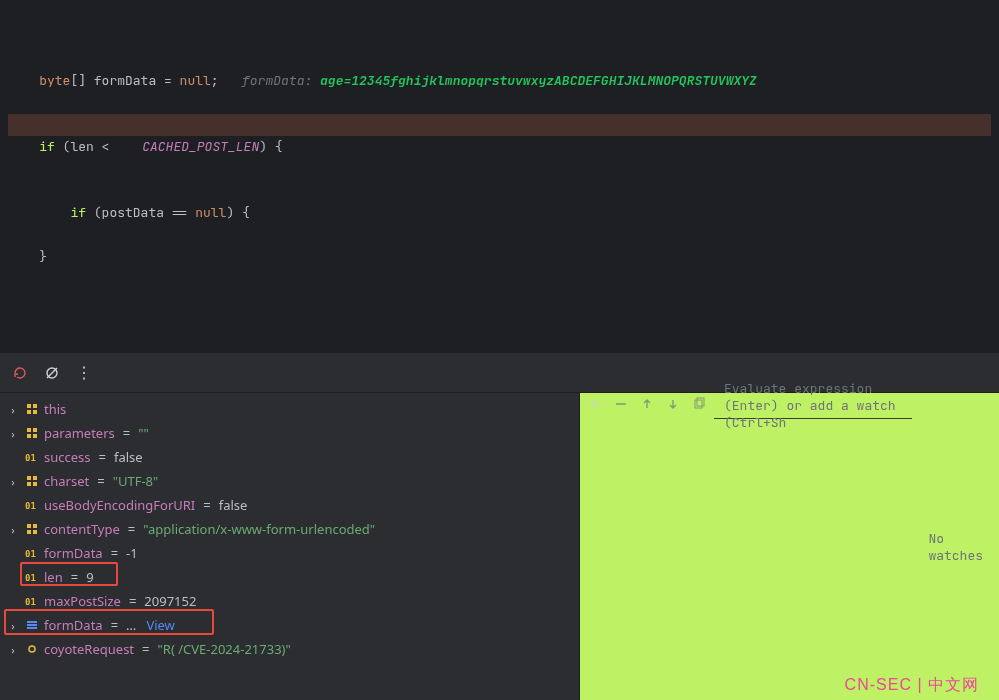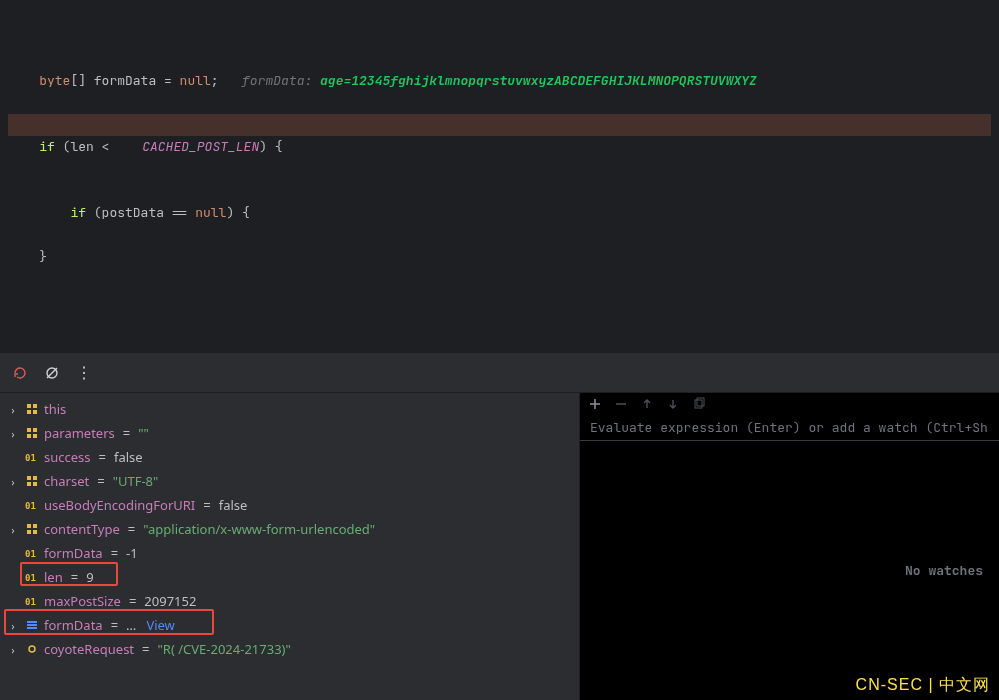--- a/index.html
+++ b/index.html
@@ -56,22 +56,22 @@
     flex: 0 0 580px;
     overflow-y: auto;
     padding: 4px 0;
     font-family: ".SF NS", "Segoe UI", system-ui, sans-serif;
     font-size: 13px;
     border-right: 1px solid #1e1f22;
   }
   .watch-pane {
     flex: 1;
     display: flex;
-    flex-direction: column;
-    background: #000000;
+    flex-direction: row;
+    background: #bef264;
   }
   .watch-toolbar {
     height: 22px;
     display: flex;
     align-items: center;
     padding: 0 8px;
     gap: 12px;
   }
   .watch-toolbar .wi { width: 14px; height: 14px; opacity: 0.7; }
   .watch-input {
@@ -82,21 +82,20 @@
     display: flex;
     align-items: center;
   }
   .watch-body {
     flex: 1;
     display: flex;
     align-items: center;
     justify-content: flex-end;
     padding: 0 16px;
     color: #6f737a;
-    font-weight: bold;
   }
   .var-row {
     display: flex;
     align-items: center;
     height: 24px;
     padding-left: 6px;
     gap: 4px;
     white-space: nowrap;
   }
   .chevron { width: 14px; text-align: center; color: #bcbec4; font-size: 11px; }
@@ -109,23 +108,23 @@
   .highlight-box {
     position: absolute;
     border: 2px solid #e9483d;
     border-radius: 2px;
     pointer-events: none;
     z-index: 10;
   }
   .pane-wrap { position: relative; }
   .watermark {
     position: absolute;
-    right: 9px;
+    right: 20px;
     bottom: 4px;
-    color: #fde047;
+    color: #ec4899;
     font-size: 16px;
     letter-spacing: 1px;
     font-family: sans-serif;
     z-index: 5;
   }
   .ellipsis-dots { color: #ced0d6; font-size: 16px; letter-spacing: 1px; }
 </style>
 </head>
 <body>
 

